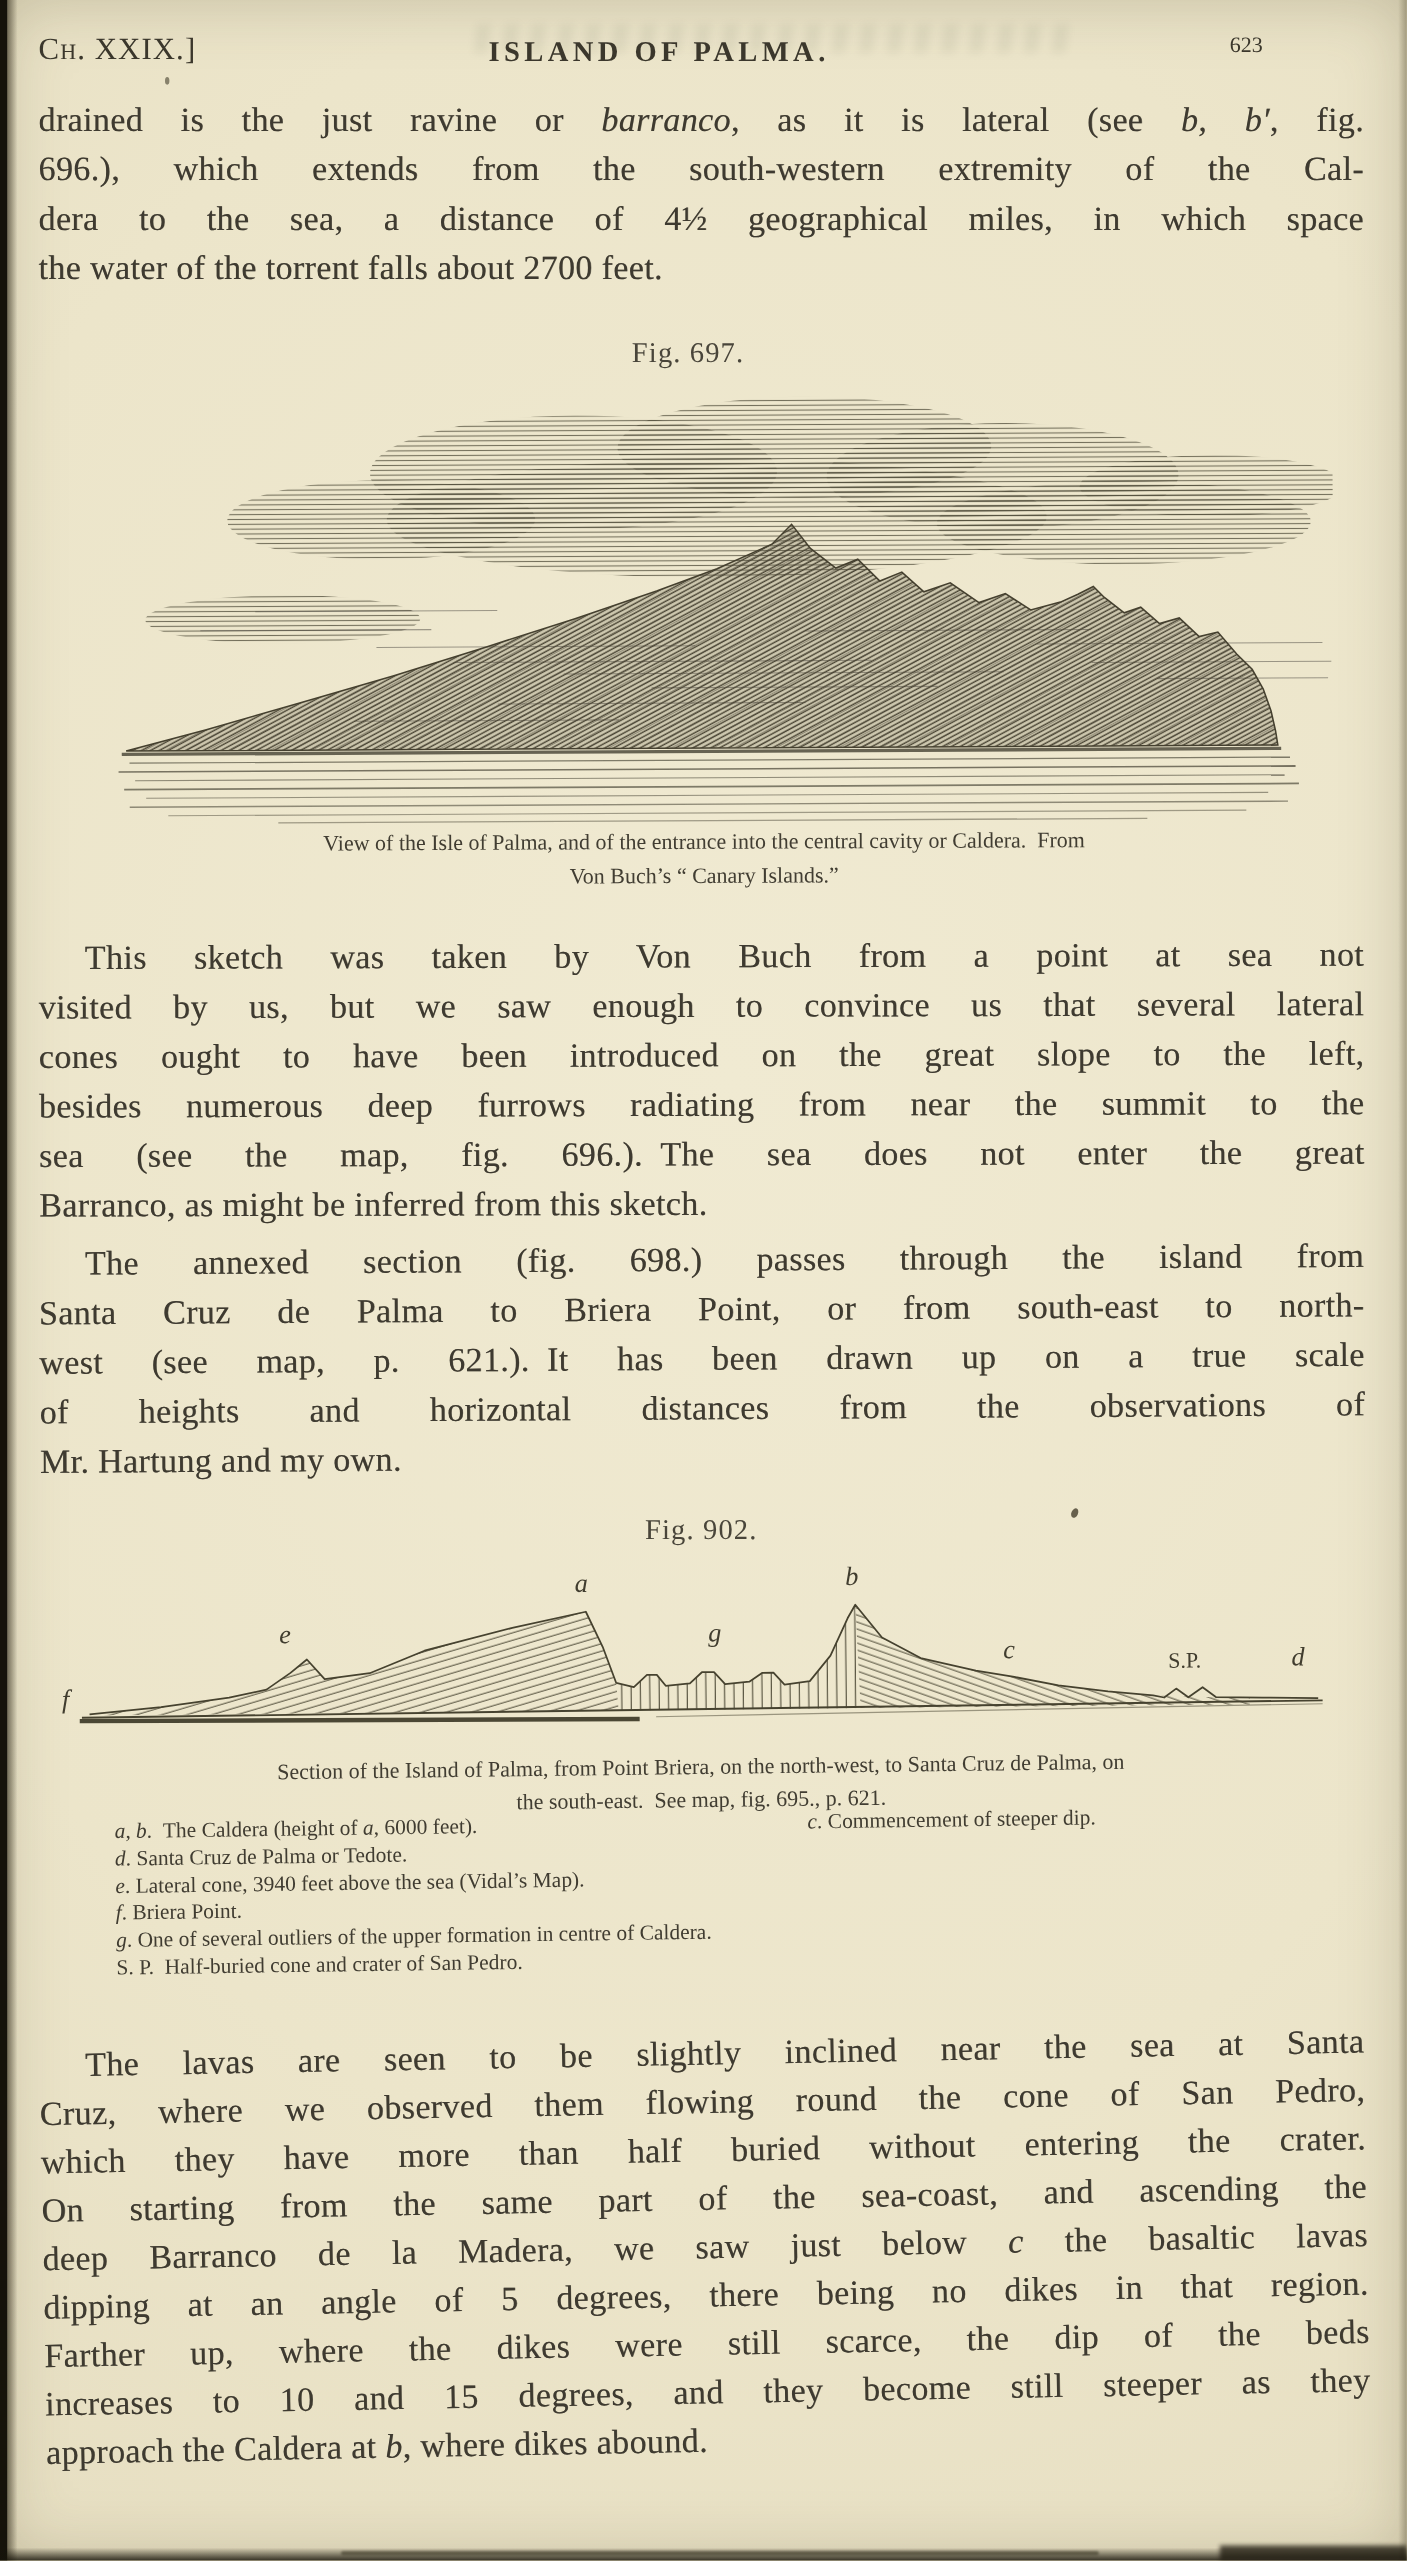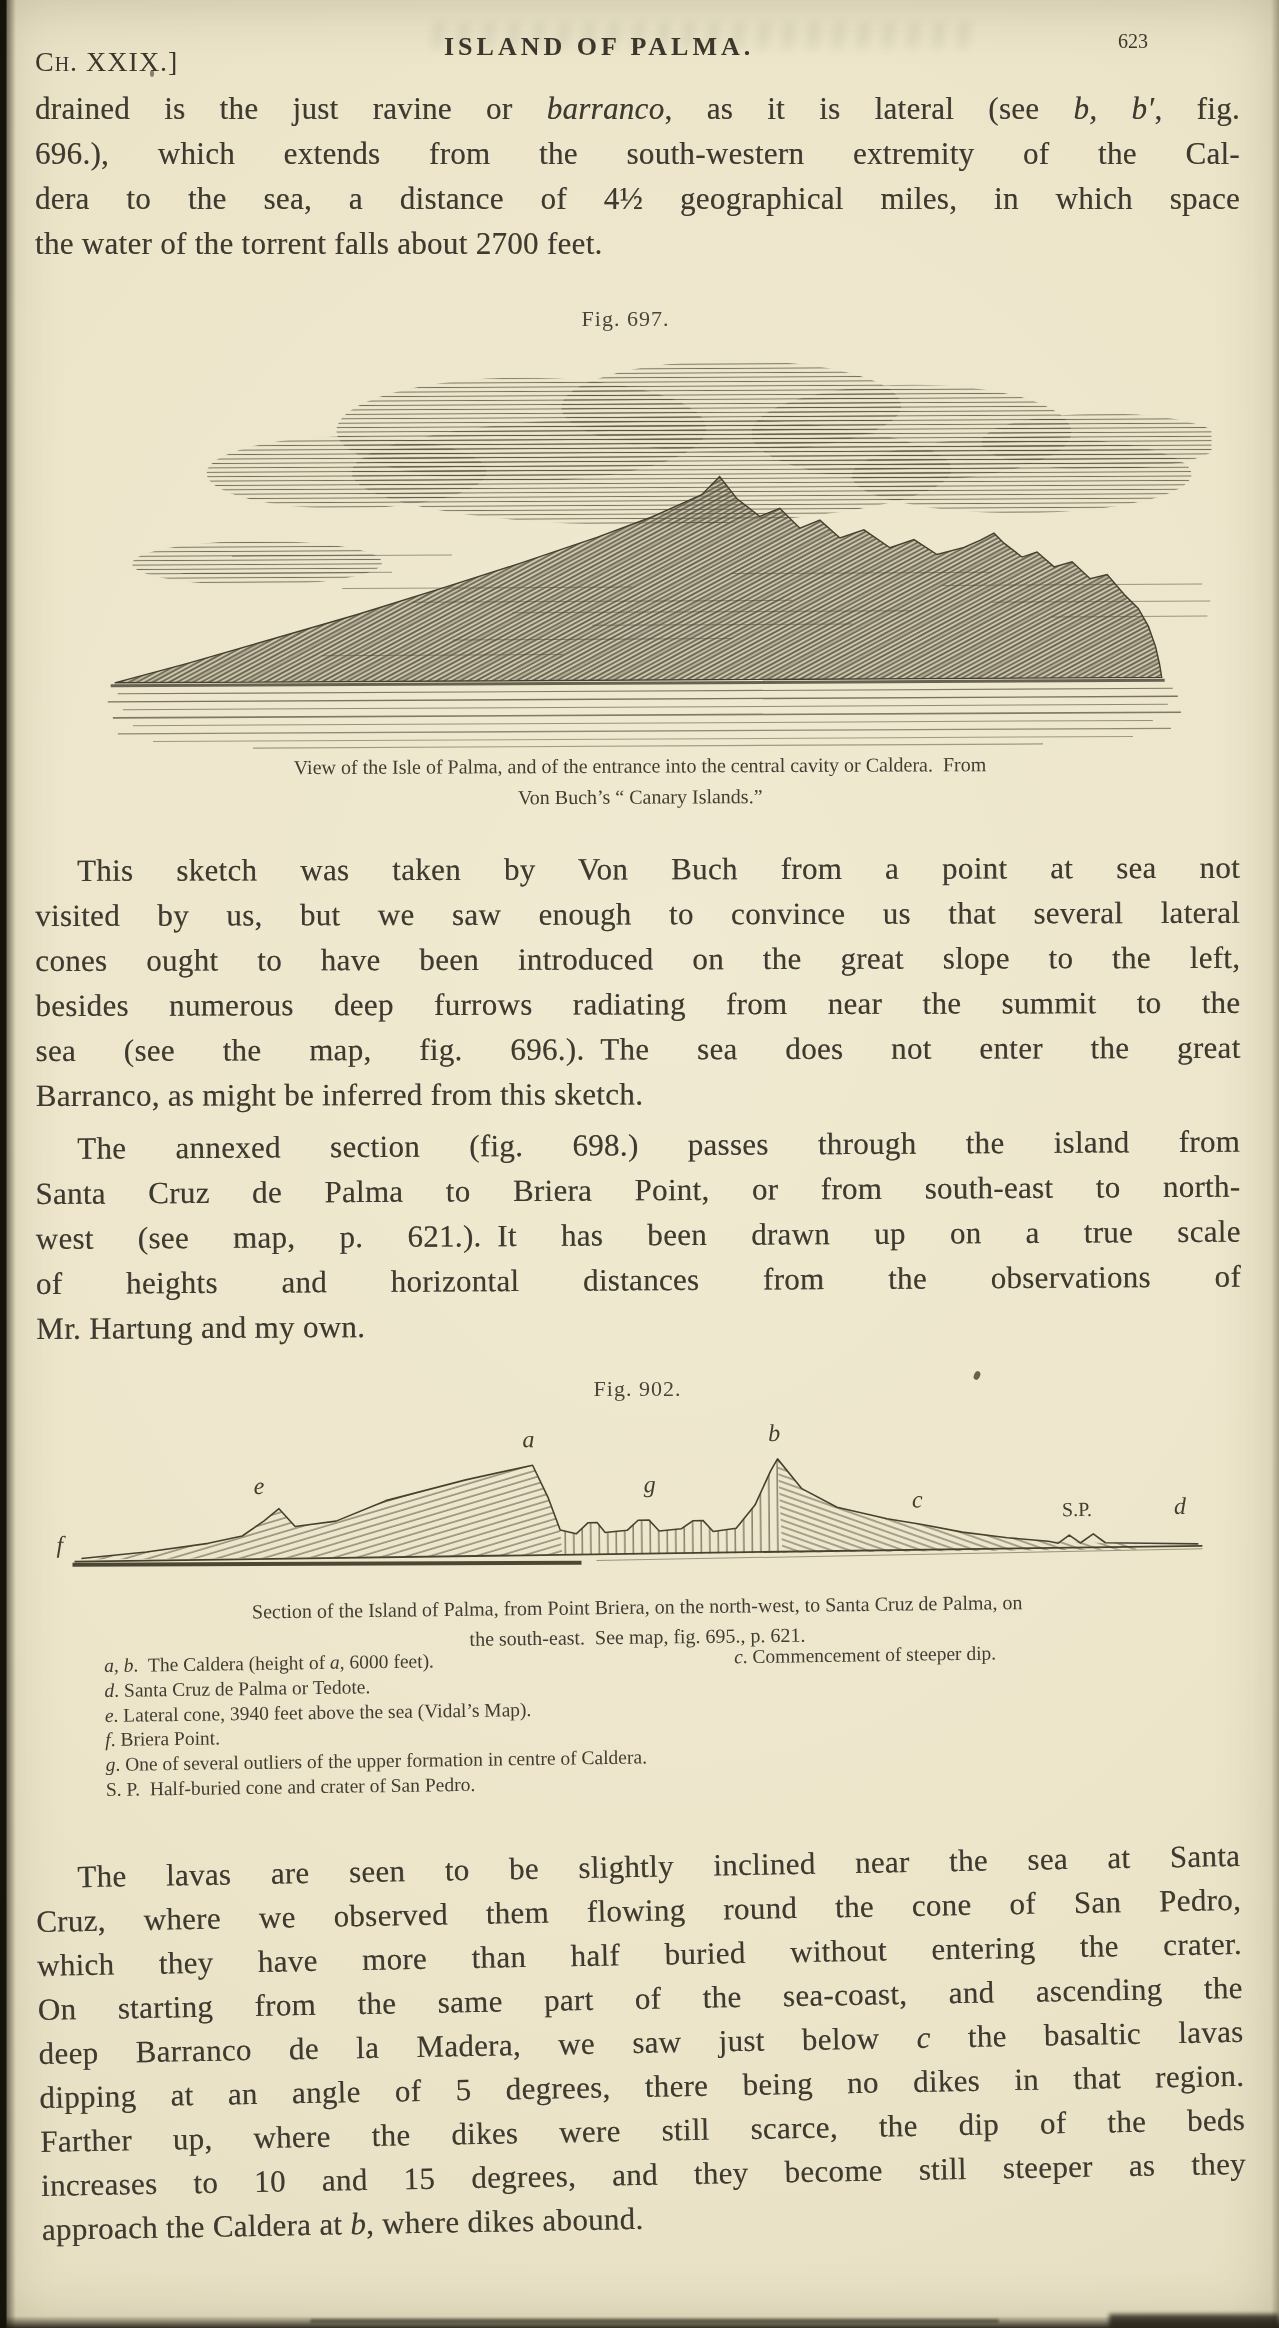--- a/index.html
+++ b/index.html
@@ -27,40 +27,40 @@
     background:linear-gradient(270deg,rgba(70,62,36,.35),rgba(70,62,36,0));}
   .ghost{position:absolute;left:432px;top:22px;width:545px;height:26px;
     background:repeating-linear-gradient(90deg,rgba(96,104,84,.20) 0 13px,rgba(0,0,0,0) 13px 25px);
     filter:blur(4px);opacity:.45;transform:skewX(-6deg);}
   .speck{position:absolute;background:#453f2d;border-radius:50%;}
   #speck1{left:974px;top:1371px;width:6px;height:9px;transform:rotate(24deg);opacity:.8;}
   #speck2{left:150px;top:70px;width:4px;height:7px;opacity:.6;}
 
   
   .header{position:absolute;top:30px;left:0;width:100%;height:42px;color:#3b372c;}
-  .chapter{position:absolute;left:35px;top:0;font-variant:small-caps;font-size:28px;letter-spacing:1px;margin-top:16px;}
+  .chapter{position:absolute;left:35px;top:0;font-variant:small-caps;font-size:28px;letter-spacing:1px;}
   .title{position:absolute;left:444px;top:2px;font-size:26px;font-weight:bold;letter-spacing:4px;}
   .pagenum{position:absolute;left:1118px;top:0;font-size:20px;}
 
   
   .para{position:absolute;left:35px;width:1205px;font-size:31px;line-height:45px;
     letter-spacing:.3px;color:#3e3a30;transform-origin:left top;
     text-shadow:0.3px 0 0 rgba(62,58,48,.55);}
   .tline{text-align:justify;text-align-last:justify;height:45px;overflow:visible;}
   .tline.end{text-align-last:left;}
   .tline.indent{text-indent:42px;}
   .it{font-style:italic;}
   #p1{top:86px;}
   #p2{top:848px;transform:rotate(-0.15deg);}
   #p3{top:1126px;transform:rotate(-0.35deg);}
   #p4{top:1856px;line-height:44px;transform:rotate(-1.05deg);}
   #p4 .tline{height:44px;}
 
   .figlabel{position:absolute;left:35px;width:1205px;text-align:center;
-    font-size:22px;letter-spacing:1px;color:#49453a;}
+    font-size:26px;letter-spacing:1px;color:#49453a;}
   #fig697-label{top:306px;transform:translateX(-12px);}
   #fig698-label{top:1376px;}
 
   .caption{position:absolute;text-align:center;font-size:20px;color:#413d32;transform-origin:left top;}
   #cap697{top:753px;left:100px;width:1080px;line-height:31px;transform:rotate(-0.25deg);}
   #cap698{top:1599px;left:42px;width:1190px;line-height:30px;transform:rotate(-0.7deg);}
 
   .legend{position:absolute;top:1654px;left:104px;width:1130px;font-size:19.5px;
     line-height:24.8px;color:#403c31;transform:rotate(-0.8deg);transform-origin:left top;}
   .legend-row1{display:flex;}

